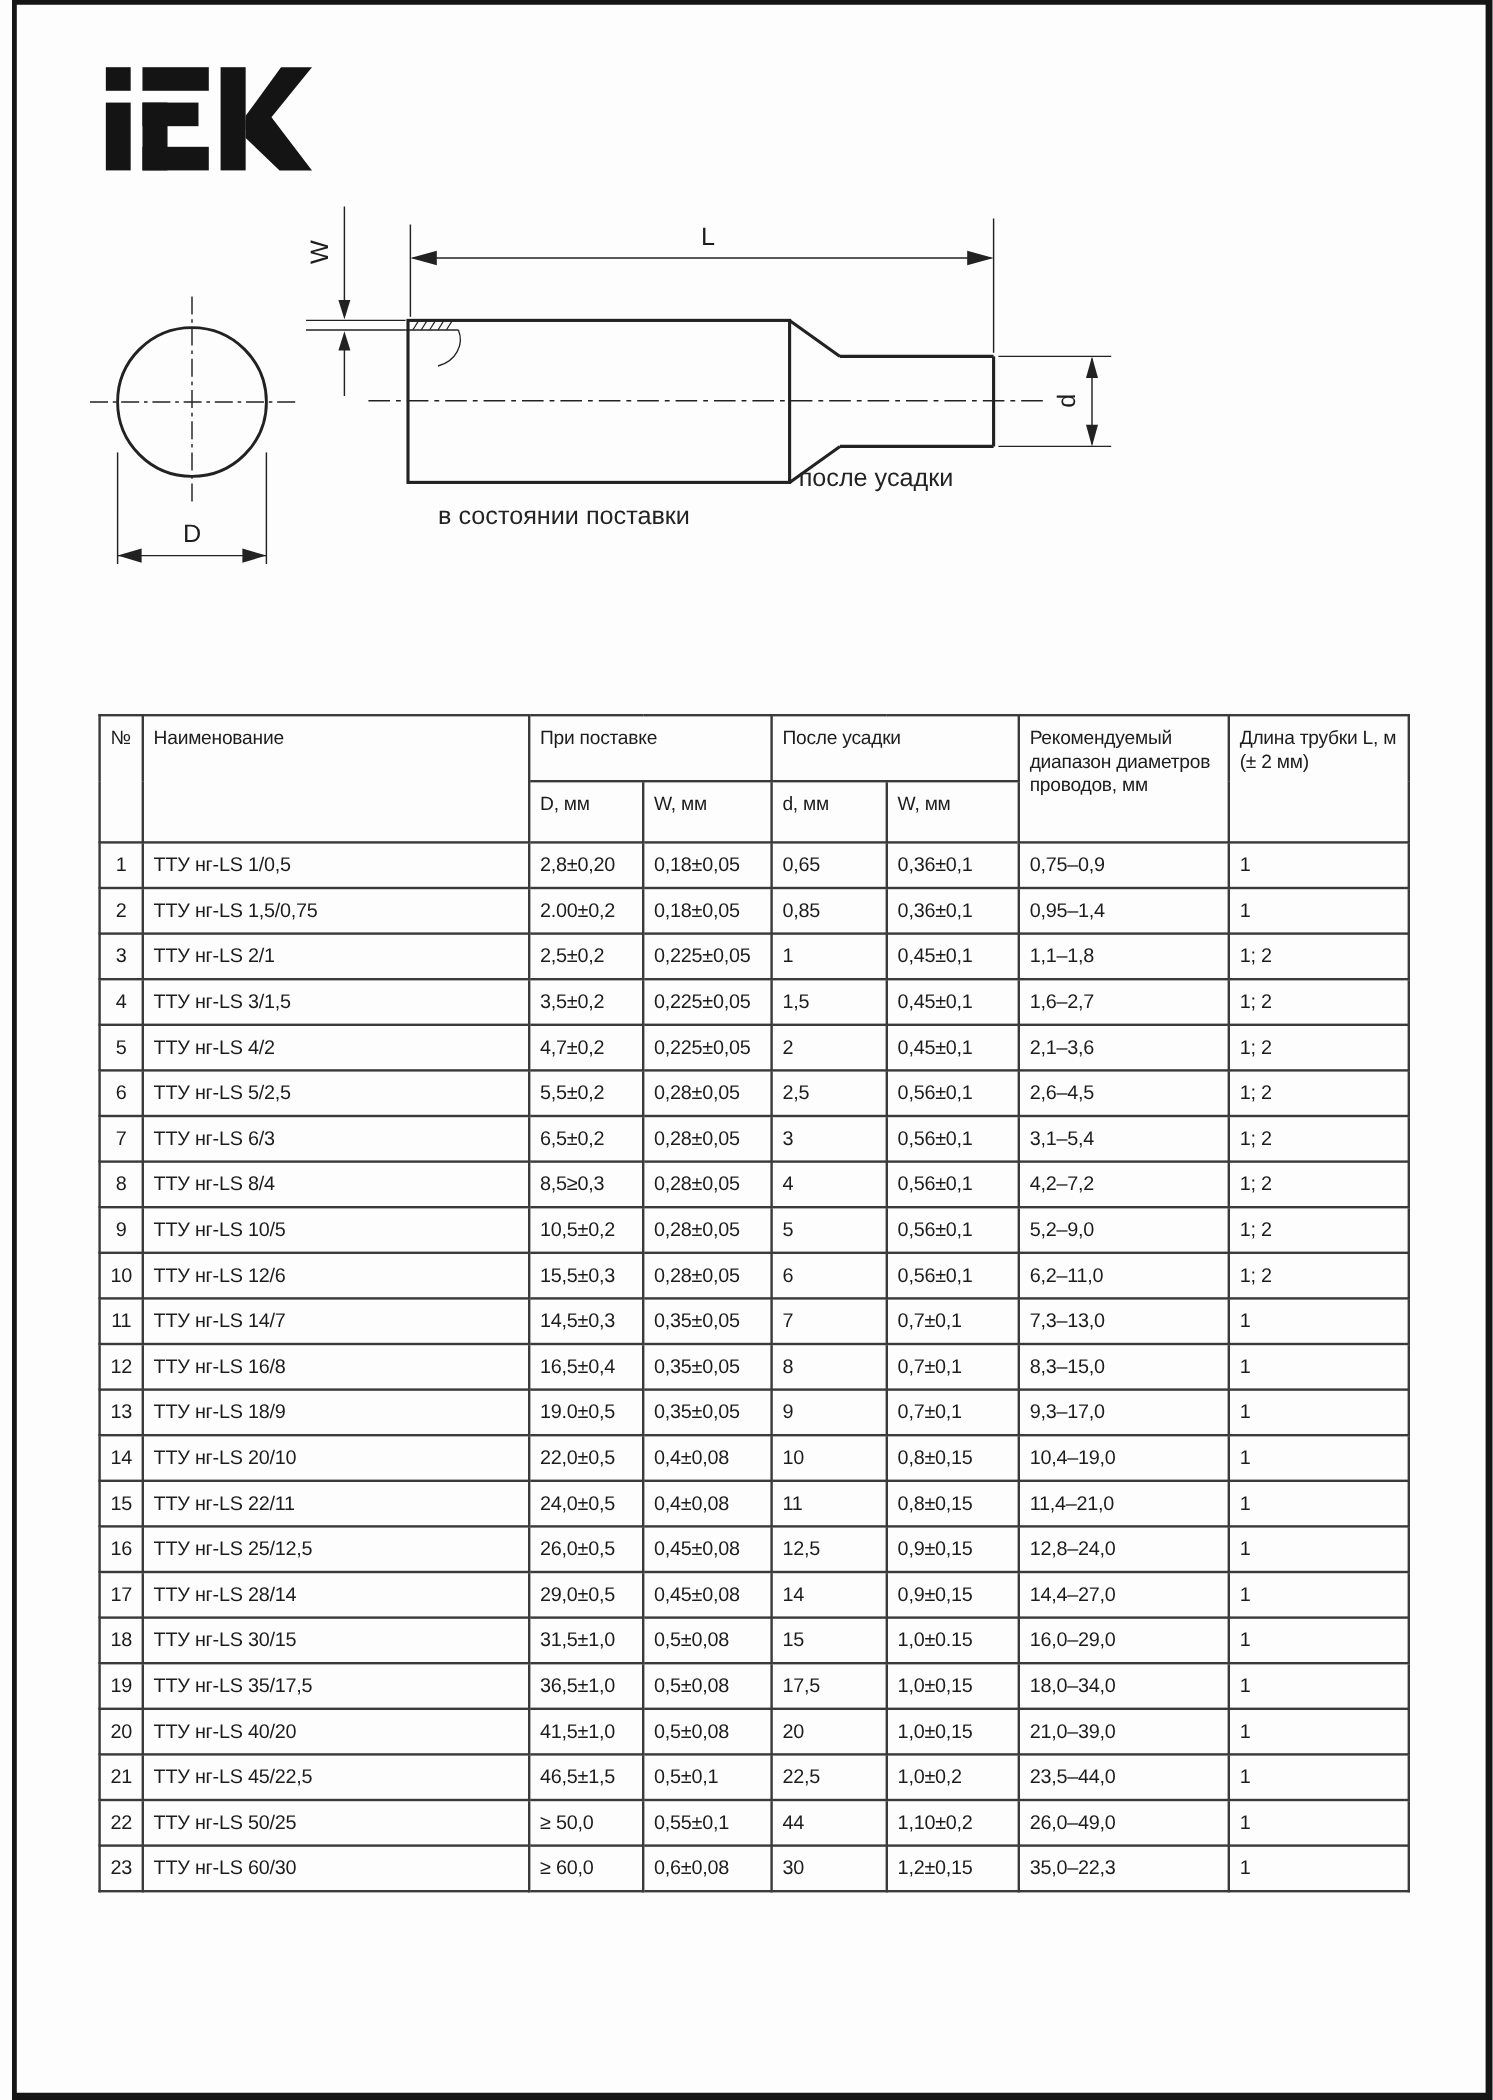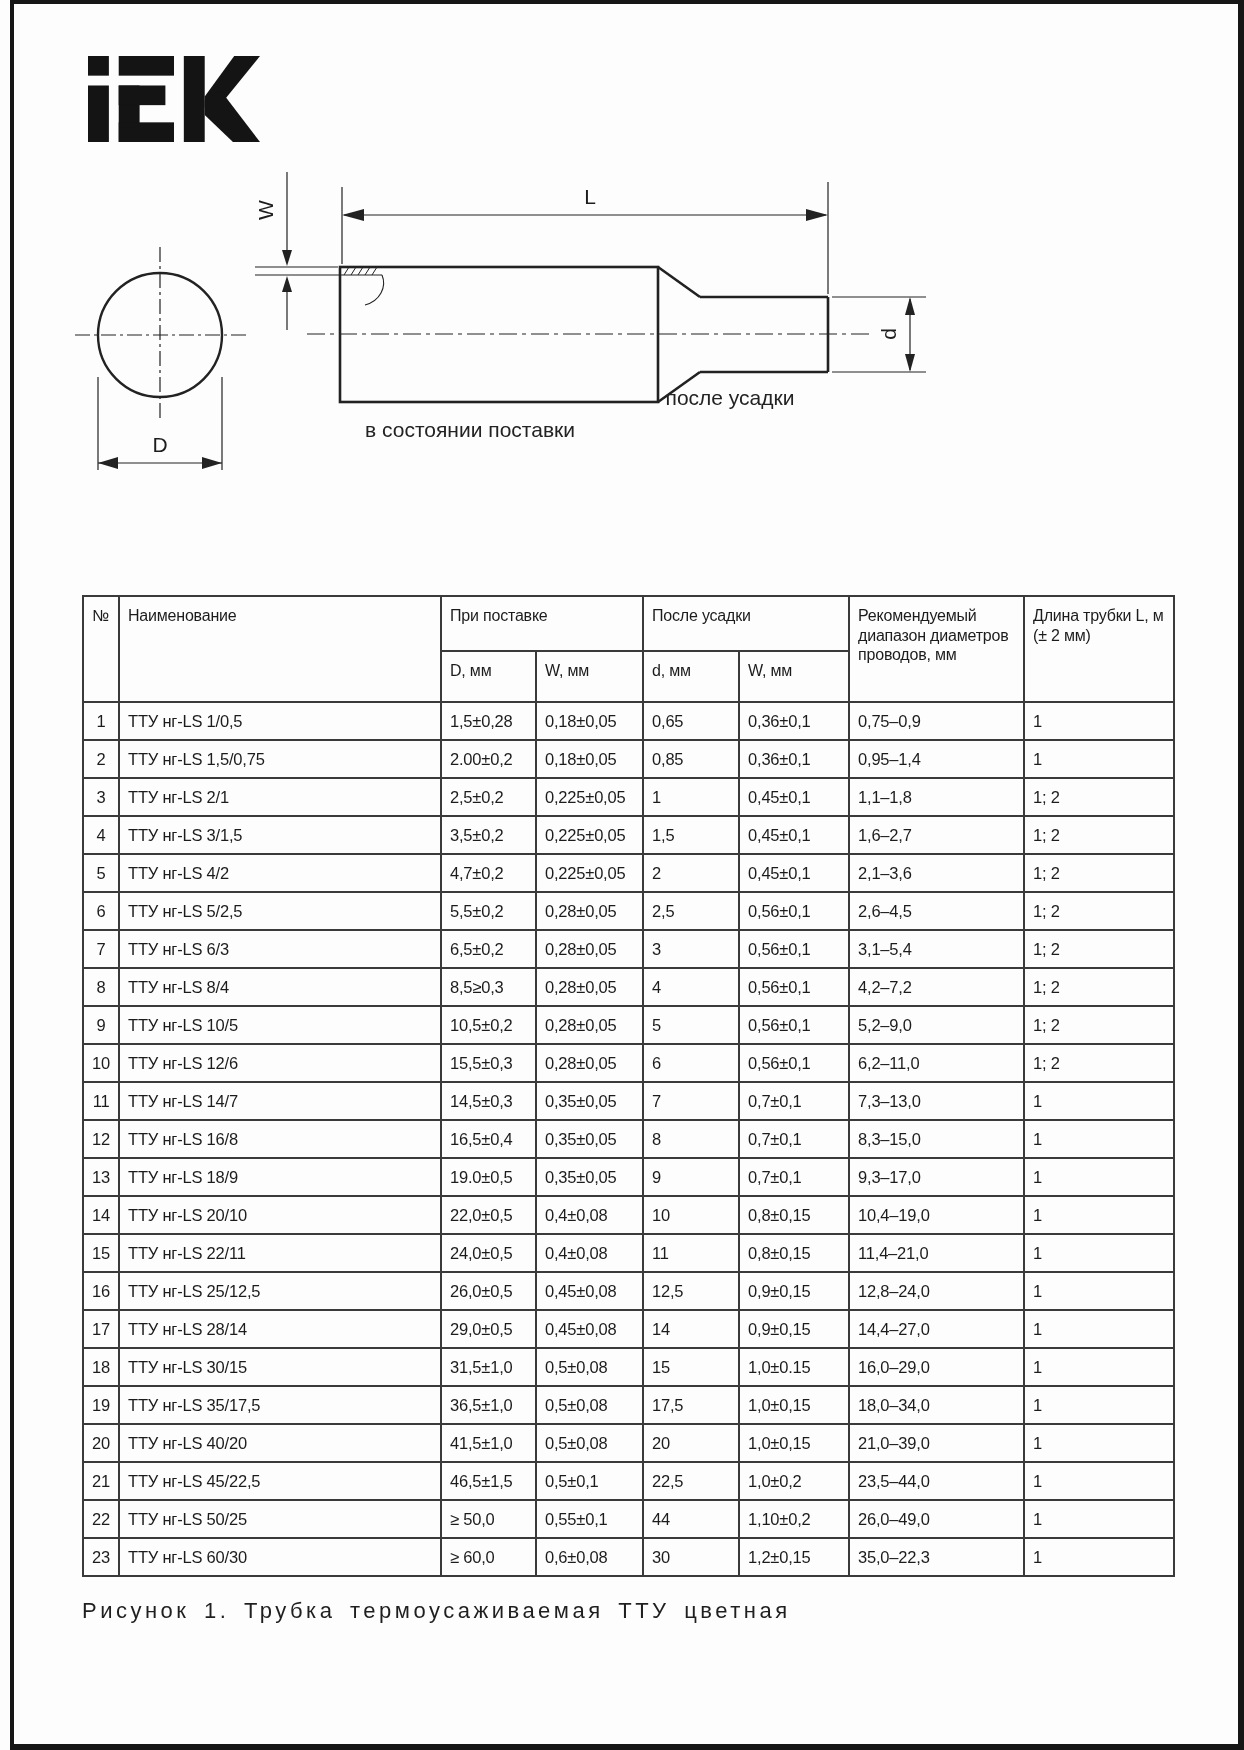--- a/index.html
+++ b/index.html
@@ -179,21 +179,21 @@
         <th>D, мм</th>
         <th>W, мм</th>
         <th>d, мм</th>
         <th>W, мм</th>
       </tr>
     </thead>
     <tbody>
         <tr>
           <td class="c-num">1</td>
           <td>ТТУ нг-LS 1/0,5</td>
-          <td>1,5±0,28</td>
+          <td>2,8±0,20</td>
           <td>0,18±0,05</td>
           <td>0,65</td>
           <td>0,36±0,1</td>
           <td>0,75–0,9</td>
           <td>1</td>
         </tr>
         <tr>
           <td class="c-num">2</td>
           <td>ТТУ нг-LS 1,5/0,75</td>
           <td>2.00±0,2</td>
@@ -409,14 +409,13 @@
           <td>≥ 60,0</td>
           <td>0,6±0,08</td>
           <td>30</td>
           <td>1,2±0,15</td>
           <td>35,0–22,3</td>
           <td>1</td>
         </tr>
       </tbody>
   </table>
 
-  <div class="caption">Рисунок 1. Трубка термоусаживаемая ТТУ цветная</div>
 </div>
 
 </body></html>

